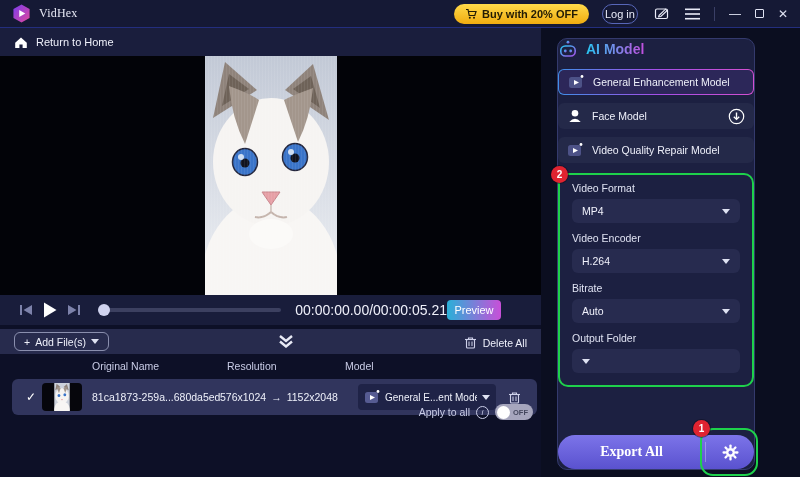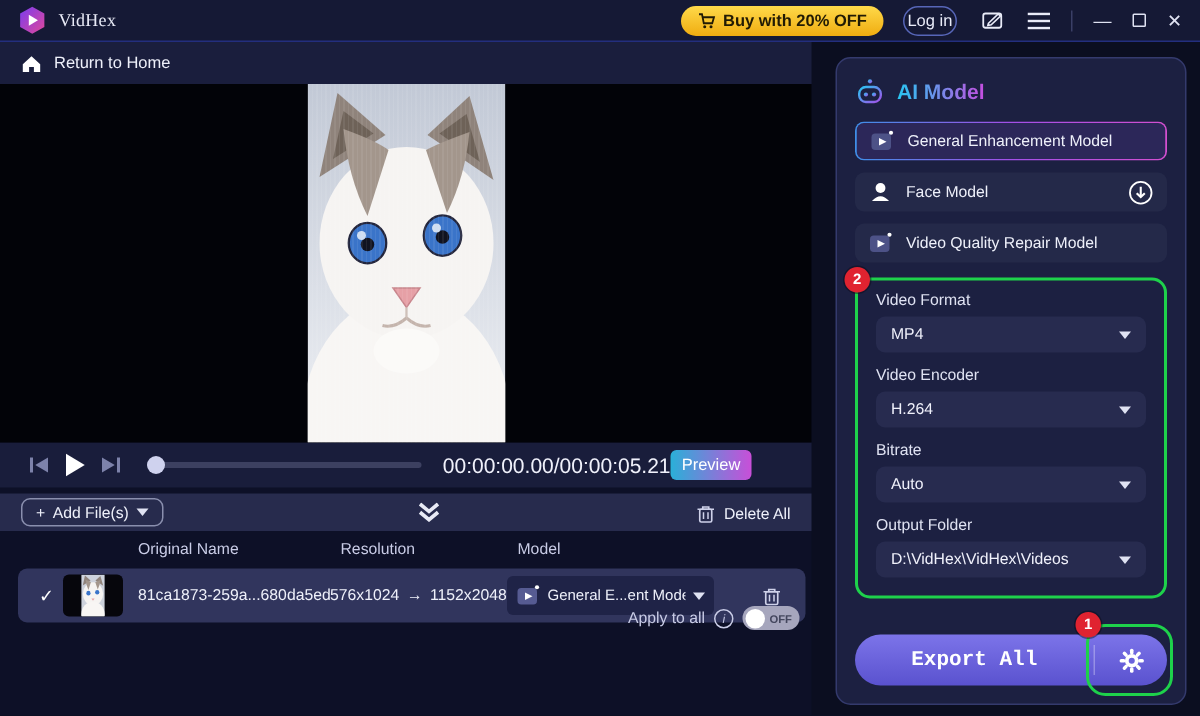--- a/index.html
+++ b/index.html
@@ -85,34 +85,34 @@
   .toggle-knob { width:13px; height:13px; background:#ffffff; border-radius:50%; position:absolute; left:2px; top:1.5px; }
   .toggle-label { position:absolute; right:5px; top:4px; font-size:7.5px; font-weight:bold; color:#44475e; }
 
   .tbl-row {
     height:36px; margin:1px 4px 0 12px; background:#31355d; border-radius:6px;
     display:flex; align-items:center; padding:0 8px; flex:none; cursor:default;
   }
   .row-check { width:22px; text-align:center; color:#fff; font-size:12px; flex:none; }
   .thumb { width:40px; height:28px; background:#06060c; border-radius:4px; display:flex; justify-content:center; overflow:hidden; flex:none; }
   .row-name { margin-left:10px; width:128px; font-size:10.5px; white-space:nowrap; overflow:hidden; flex:none; }
-  .row-res { width:118px; font-size:10.5px; display:flex; gap:5px; align-items:flex-end; flex:none; }
+  .row-res { width:138px; font-size:10.5px; display:flex; gap:5px; align-items:flex-end; flex:none; }
   .model-dd {
     width:138px; height:26px; background:#1f2347; border:none; border-radius:4px; color:#eef0fa;
     display:flex; align-items:center; gap:5px; padding:0 6px; cursor:pointer; font-size:10px;
     font-family:"Liberation Sans", sans-serif; flex:none;
   }
   .model-dd .dd-label { flex:1; text-align:left; white-space:nowrap; overflow:hidden; }
   .row-trash { margin-left:auto; margin-right:8px; background:none; border:none; cursor:pointer; display:flex; }
 
   
   .ai-card {
-    position:absolute; left:16px; top:10px; width:234px; height:432px;
+    position:absolute; left:16px; top:10px; width:198px; height:432px;
     background:#1c2041; border:1px solid #343a6d; border-radius:10px;
-    padding:12px; display:flex; flex-direction:column;
+    display:flex; flex-direction:column;
   }
   .ai-header { display:flex; align-items:center; gap:8px; height:20px; flex:none; }
   .ai-title {
     font-size:14px; font-weight:bold;
     background:linear-gradient(90deg,#27c6f2,#c44fe0);
     -webkit-background-clip:text; background-clip:text; color:transparent;
   }
   .model-btn {
     height:26px; margin-top:8px; border-radius:6px; background:#242949; border:none; color:#eef0fa;
     display:flex; align-items:center; gap:9px; padding:0 9px; font-size:10.5px; cursor:pointer;
@@ -143,21 +143,21 @@
     width:100%; height:24px; background:#272b4f; border:none; border-radius:6px; color:#f0f1fb;
     display:flex; align-items:center; padding:0 10px; font-size:10.5px; cursor:pointer;
     font-family:"Liberation Sans", sans-serif;
   }
   .select .sel-val { flex:1; text-align:left; white-space:nowrap; overflow:hidden; }
 
   .export-wrap { margin-top:auto; position:relative; flex:none; }
   .export-btn {
     width:100%; height:34px; border:none; border-radius:17px; cursor:pointer;
     background:linear-gradient(180deg,#7c74e9,#5a52cf);
-    display:flex; align-items:center; color:#fff; font-family:Liberation Mono, monospace; padding:0;
+    display:flex; align-items:center; color:#fff; font-family:Liberation Serif, serif; padding:0;
   }
   .export-label { flex:1; font-size:14px; font-weight:bold; text-align:center; }
   .export-div { width:1px; height:20px; background:rgba(255,255,255,.3); }
   .gear-box { width:48px; display:flex; align-items:center; justify-content:center; }
   .gear-green {
     position:absolute; right:-4px; top:-7px; width:58px; height:48px;
     border:2px solid #1ed14b; border-radius:13px; pointer-events:none;
   }
   .badge-1 { top:-15px; right:44px; left:auto; }
 </style>
@@ -449,21 +449,20 @@
             <div class="field-label">Bitrate</div>
             <button class="select">
               <span class="sel-val">Auto</span>
               <span class="caret"></span>
             </button>
           </div>
 
           <div class="field-group">
             <div class="field-label">Output Folder</div>
             <button class="select">
-              <span class="sel-val">D:\VidHex\VidHex\Videos</span>
               <span class="caret"></span>
             </button>
           </div>
         </div>
 
         <div class="export-wrap">
           <button class="export-btn">
             <span class="export-label">Export All</span>
             <span class="export-div"></span>
             <span class="gear-box">

